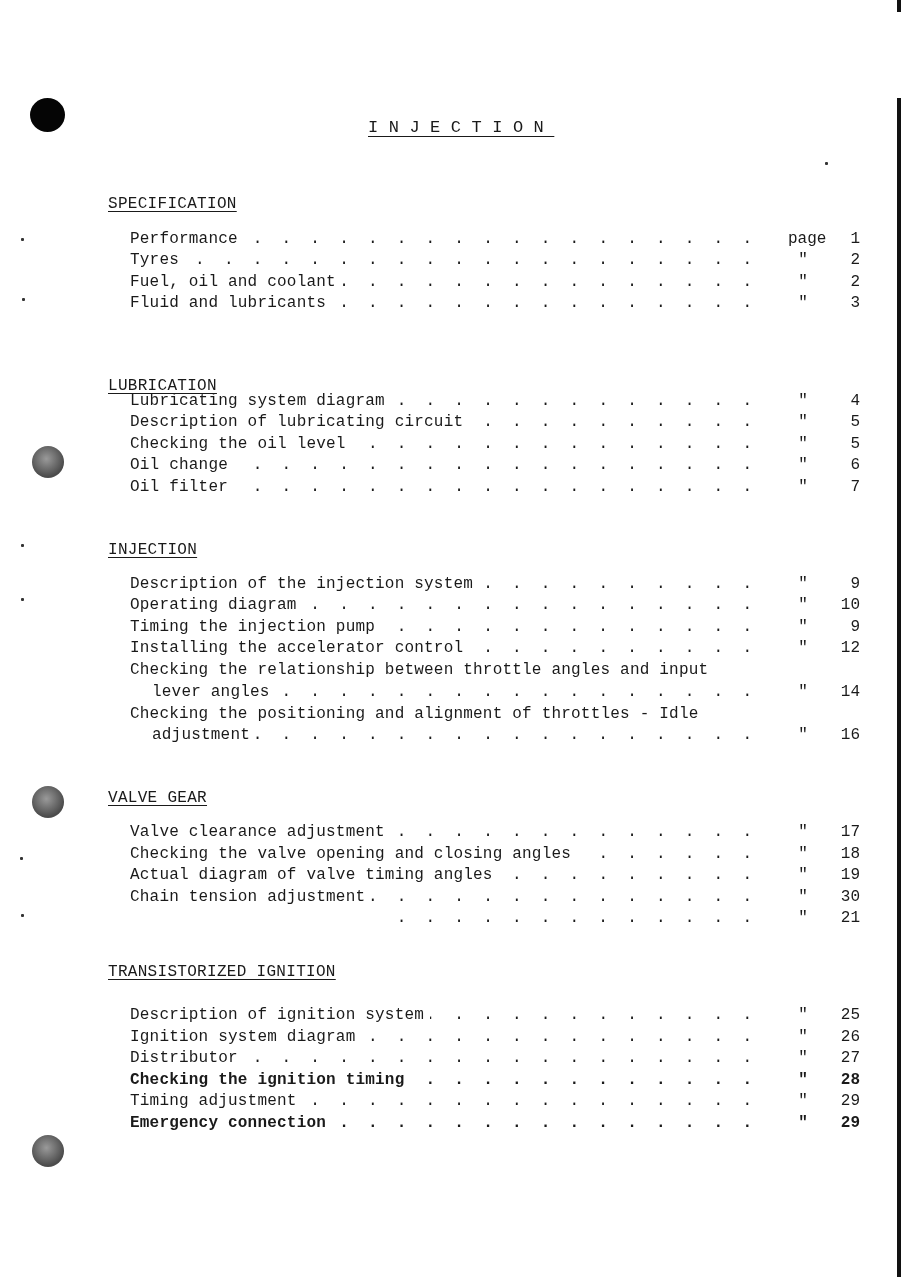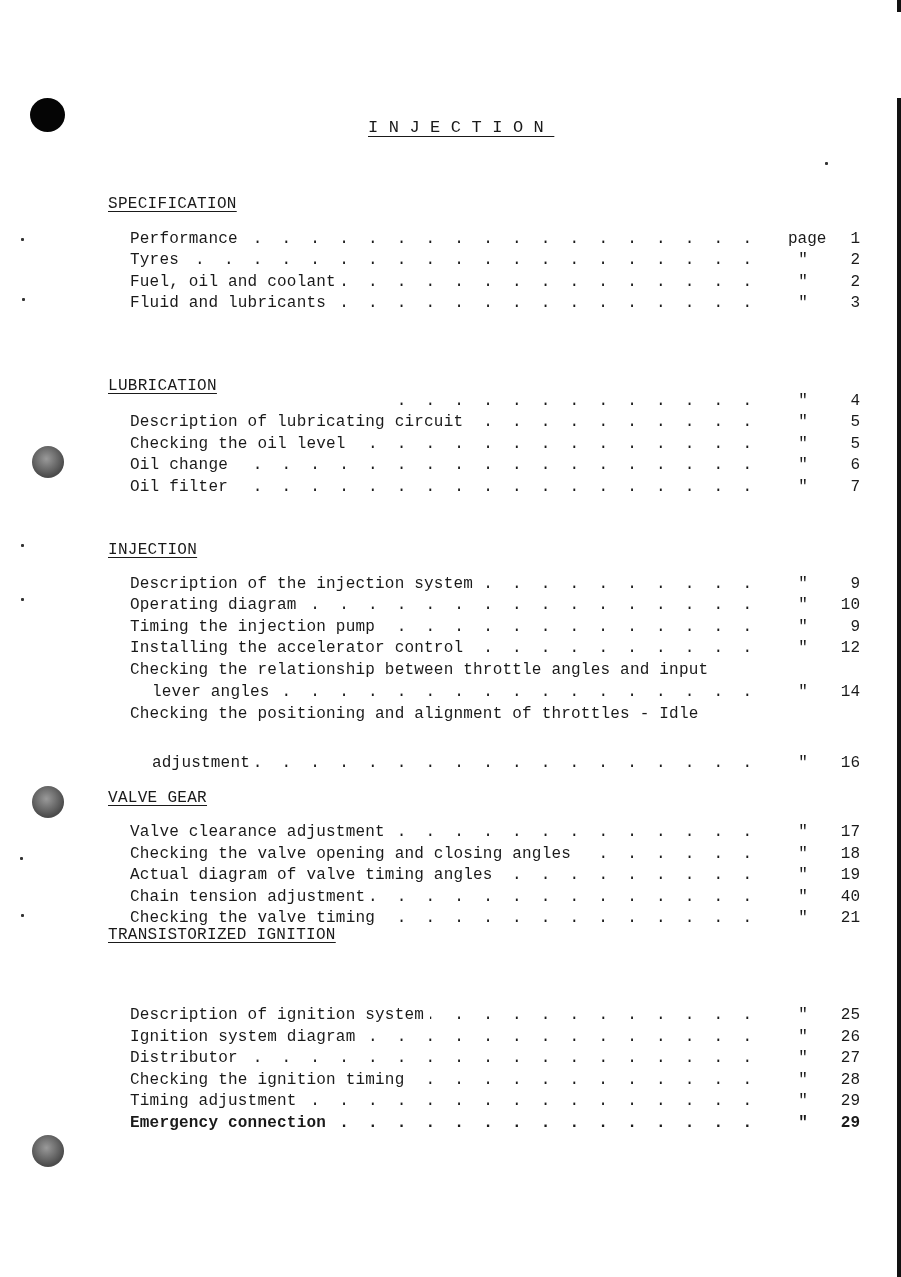--- a/index.html
+++ b/index.html
@@ -67,20 +67,21 @@
       <span class="page">2</span>
     </div>
     <div class="row" style="top: 292px;">
       <span class="label">Fluid and lubricants</span>
       <span class="leader" style="left: 202px; right: auto; width: 420px; letter-spacing: 0px; text-align: right; direction: rtl;">.  .  .  .  .  .  .  .  .  .  .  .  .  .  .  .  .  .  .  .  .</span>
       <span class="ditto">"</span>
       <span class="page">3</span>
     </div>
     <div class="section-heading" style="top: 357px; margin-top: 20px;">LUBRICATION</div>
     <div class="row" style="top: 390px;">
+      <span class="label">Lubricating system diagram</span>
       <span class="leader" style="left: 261px; right: auto; width: 361px; letter-spacing: 0px; text-align: right; direction: rtl;">.  .  .  .  .  .  .  .  .  .  .  .  .  .  .  .  .  .</span>
       <span class="ditto">"</span>
       <span class="page">4</span>
     </div>
     <div class="row" style="top: 411px;">
       <span class="label">Description of lubricating circuit</span>
       <span class="leader" style="left: 339px; right: auto; width: 283px; letter-spacing: 0px; text-align: right; direction: rtl;">.  .  .  .  .  .  .  .  .  .  .  .  .  .</span>
       <span class="ditto">"</span>
       <span class="page">5</span>
     </div>
@@ -132,21 +133,21 @@
     </div>
     <div class="row" style="top: 681px;">
       <span class="label indent">lever angles</span>
       <span class="leader" style="left: 146px; right: auto; width: 476px; letter-spacing: 0px; text-align: right; direction: rtl;">.  .  .  .  .  .  .  .  .  .  .  .  .  .  .  .  .  .  .  .  .  .  .  .</span>
       <span class="ditto">"</span>
       <span class="page">14</span>
     </div>
     <div class="row" style="top: 703px;">
       <span class="label">Checking the positioning and alignment of throttles - Idle</span>
     </div>
-    <div class="row" style="top: 724px; margin-top: 28px;">
+    <div class="row" style="top: 724px;">
       <span class="label indent">adjustment</span>
       <span class="leader" style="left: 126px; right: auto; width: 496px; letter-spacing: 0px; text-align: right; direction: rtl;">.  .  .  .  .  .  .  .  .  .  .  .  .  .  .  .  .  .  .  .  .  .  .  .  .</span>
       <span class="ditto">"</span>
       <span class="page">16</span>
     </div>
     <div class="section-heading" style="top: 789px;">VALVE GEAR</div>
     <div class="row" style="top: 821px;">
       <span class="label">Valve clearance adjustment</span>
       <span class="leader" style="left: 261px; right: auto; width: 361px; letter-spacing: 0px; text-align: right; direction: rtl;">.  .  .  .  .  .  .  .  .  .  .  .  .  .  .  .  .  .</span>
       <span class="ditto">"</span>
@@ -161,48 +162,47 @@
     <div class="row" style="top: 864px;">
       <span class="label">Actual diagram of valve timing angles</span>
       <span class="leader" style="left: 369px; right: auto; width: 253px; letter-spacing: 0px; text-align: right; direction: rtl;">.  .  .  .  .  .  .  .  .  .  .  .</span>
       <span class="ditto">"</span>
       <span class="page">19</span>
     </div>
     <div class="row" style="top: 886px;">
       <span class="label">Chain tension adjustment</span>
       <span class="leader" style="left: 241px; right: auto; width: 381px; letter-spacing: 0px; text-align: right; direction: rtl;">.  .  .  .  .  .  .  .  .  .  .  .  .  .  .  .  .  .  .</span>
       <span class="ditto">"</span>
-      <span class="page">40</span>
+      <span class="page">30</span>
     </div>
     <div class="row" style="top: 907px;">
-      <span class="label">Checking the valve timing</span>
       <span class="leader" style="left: 251px; right: auto; width: 371px; letter-spacing: 0px; text-align: right; direction: rtl;">.  .  .  .  .  .  .  .  .  .  .  .  .  .  .  .  .  .  .</span>
       <span class="ditto">"</span>
       <span class="page">21</span>
     </div>
-    <div class="section-heading" style="top: 926px;">TRANSISTORIZED IGNITION</div>
+    <div class="section-heading" style="top: 963px;">TRANSISTORIZED IGNITION</div>
     <div class="row" style="top: 1004px;">
       <span class="label">Description of ignition system</span>
       <span class="leader" style="left: 300px; right: auto; width: 322px; letter-spacing: 0px; text-align: right; direction: rtl;">.  .  .  .  .  .  .  .  .  .  .  .  .  .  .  .</span>
       <span class="ditto">"</span>
       <span class="page">25</span>
     </div>
     <div class="row" style="top: 1026px;">
       <span class="label">Ignition system diagram</span>
       <span class="leader" style="left: 231px; right: auto; width: 391px; letter-spacing: 0px; text-align: right; direction: rtl;">.  .  .  .  .  .  .  .  .  .  .  .  .  .  .  .  .  .  .  .</span>
       <span class="ditto">"</span>
       <span class="page">26</span>
     </div>
     <div class="row" style="top: 1047px;">
       <span class="label">Distributor</span>
       <span class="leader" style="left: 114px; right: auto; width: 508px; letter-spacing: 0px; text-align: right; direction: rtl;">.  .  .  .  .  .  .  .  .  .  .  .  .  .  .  .  .  .  .  .  .  .  .  .  .  .</span>
       <span class="ditto">"</span>
       <span class="page">27</span>
     </div>
-    <div class="row" style="top: 1069px;">
+    <div class="row" style="top: 1069px; font-weight: bold;">
       <span class="label">Checking the ignition timing</span>
       <span class="leader" style="left: 280px; right: auto; width: 342px; letter-spacing: 0px; text-align: right; direction: rtl;">.  .  .  .  .  .  .  .  .  .  .  .  .  .  .  .  .</span>
       <span class="ditto">"</span>
       <span class="page">28</span>
     </div>
     <div class="row" style="top: 1090px;">
       <span class="label">Timing adjustment</span>
       <span class="leader" style="left: 173px; right: auto; width: 449px; letter-spacing: 0px; text-align: right; direction: rtl;">.  .  .  .  .  .  .  .  .  .  .  .  .  .  .  .  .  .  .  .  .  .  .</span>
       <span class="ditto">"</span>
       <span class="page">29</span>

